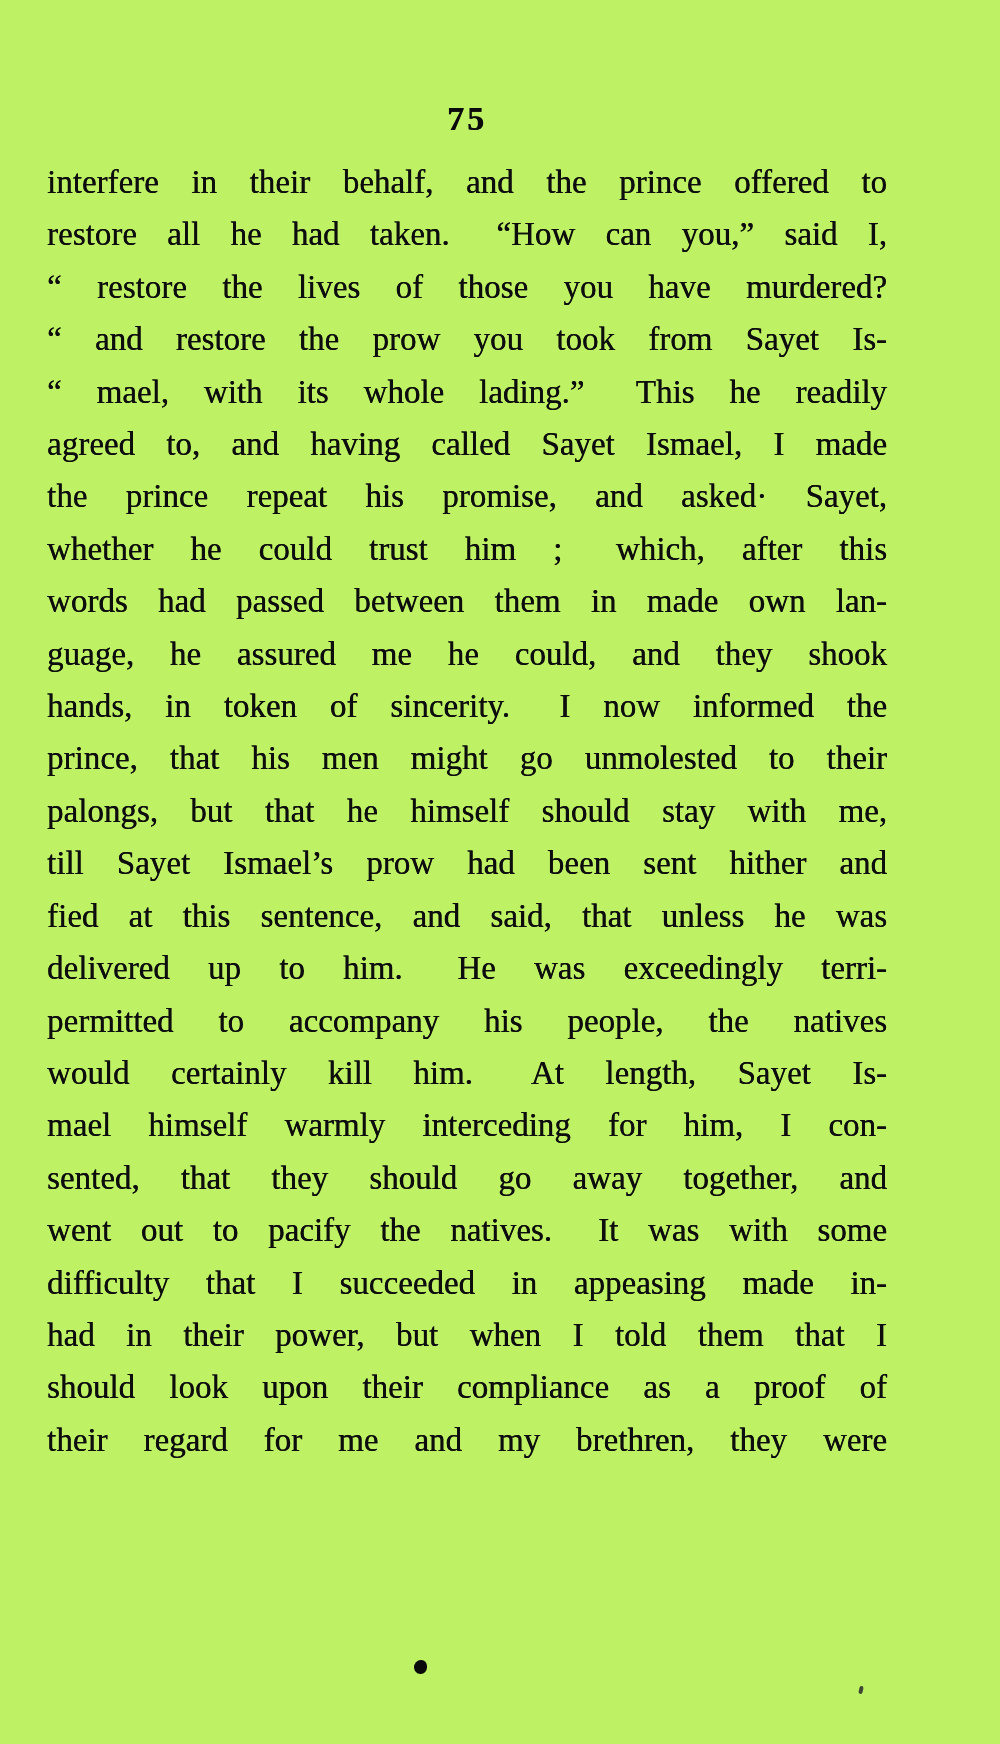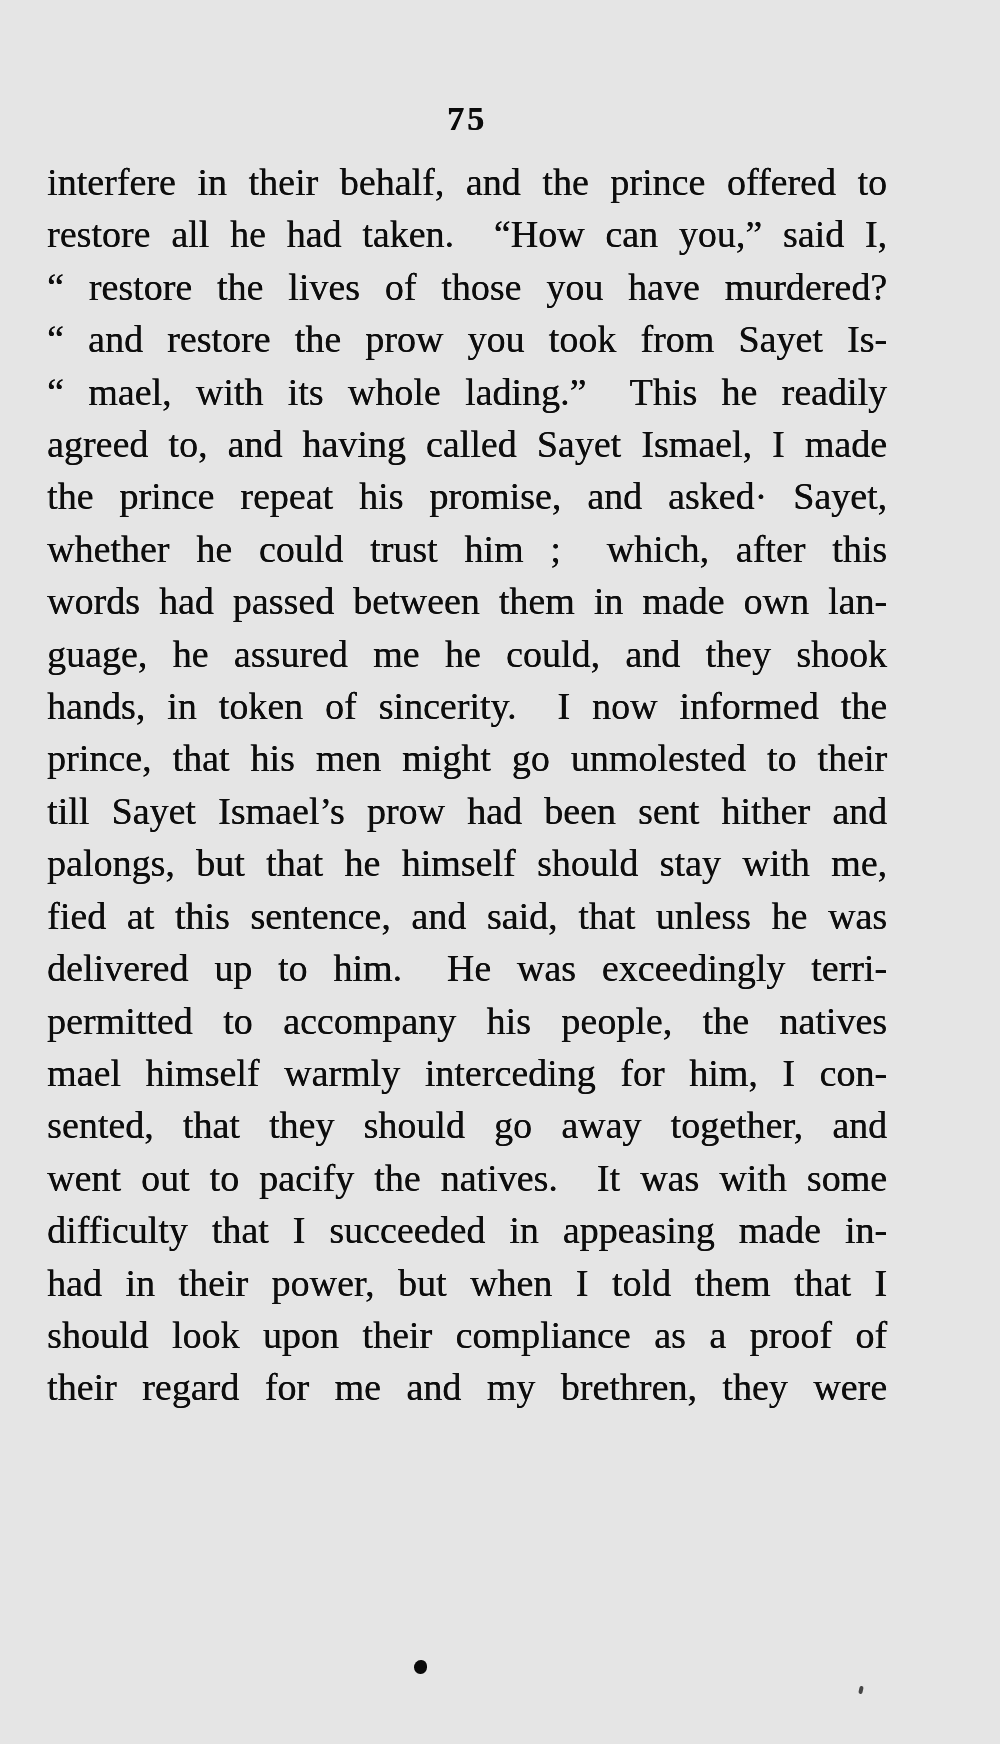--- a/index.html
+++ b/index.html
@@ -4,21 +4,21 @@
 <style>
   html, body {
     margin: 0;
     padding: 0;
     background: #ffffff;
   }
   .page {
     position: relative;
     width: 1000px;
     height: 1744px;
-    background: #e5e5e5;
+    background: #bef264;
     overflow: hidden;
     font-family: "Liberation Serif", serif;
     color: #0d0d0d;
   }
   .page-number {
     position: absolute;
     top: 100px;
     left: 47px;
     width: 840px;
     text-align: center;
@@ -28,21 +28,21 @@
     color: #0b0b0b;
     text-shadow: 0.4px 0 0 currentColor;
   }
   .text-block {
     position: absolute;
     top: 156px;
     left: 47px;
     width: 840px;
   }
   .line {
-    font-size: 38px;
+    font-size: 33px;
     line-height: 52.4px;
     text-align: justify;
     text-align-last: justify;
     color: #0d0d0d;
     text-shadow: 0.35px 0 0 currentColor;
     word-spacing: 1.5px;
   }
   .ink-dot {
     position: absolute;
     left: 414px;
@@ -76,25 +76,26 @@
       <div class="line">“ restore the lives of those you have murdered?</div>
       <div class="line">“ and restore the prow you took from Sayet Is-</div>
       <div class="line">“ mael, with its whole lading.”  This he readily</div>
       <div class="line">agreed to, and having called Sayet Ismael, I made</div>
       <div class="line">the prince repeat his promise, and asked· Sayet,</div>
       <div class="line">whether he could trust him ;  which, after this</div>
       <div class="line">words had passed between them in made own lan-</div>
       <div class="line">guage, he assured me he could, and they shook</div>
       <div class="line">hands, in token of sincerity.  I now informed the</div>
       <div class="line">prince, that his men might go unmolested to their</div>
+      <div class="line">palongs, but that he himself should stay with me,</div>
       <div class="line">till Sayet Ismael’s prow had been sent hither and</div>
-      <div class="line">palongs, but that he himself should stay with me,</div>
       <div class="line">fied at this sentence, and said, that unless he was</div>
       <div class="line">delivered up to him.  He was exceedingly terri-</div>
       <div class="line">permitted to accompany his people, the natives</div>
+      <div class="line">would certainly kill him.  At length, Sayet Is-</div>
       <div class="line">mael himself warmly interceding for him, I con-</div>
       <div class="line">sented, that they should go away together, and</div>
       <div class="line">went out to pacify the natives.  It was with some</div>
       <div class="line">difficulty that I succeeded in appeasing made in-</div>
       <div class="line">had in their power, but when I told them that I</div>
       <div class="line">should look upon their compliance as a proof of</div>
       <div class="line">their regard for me and my brethren, they were</div>
     </div>
 
   <div class="ink-dot"></div>

